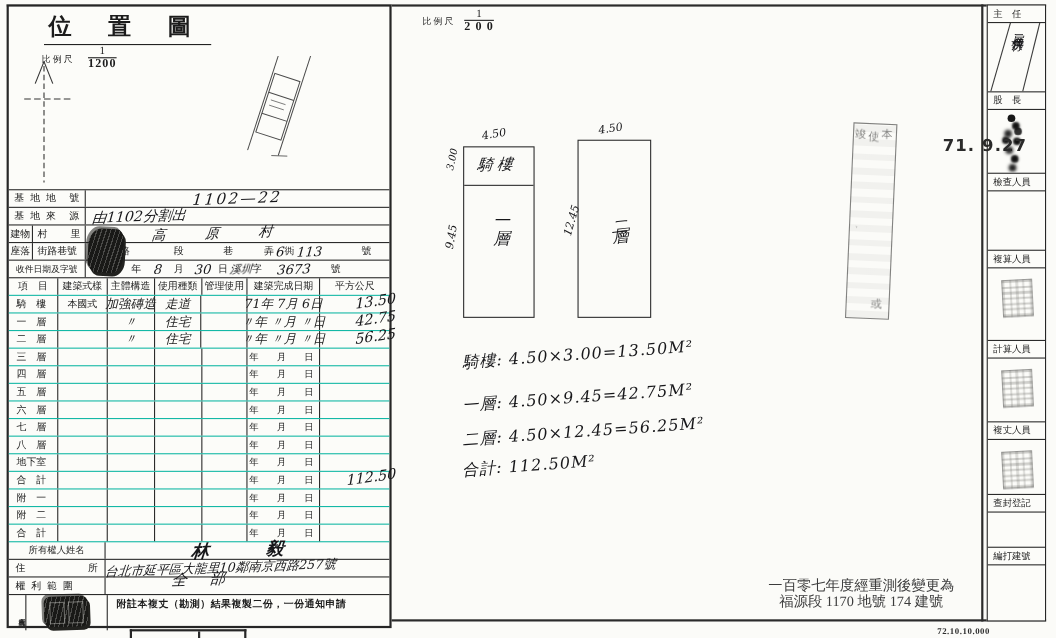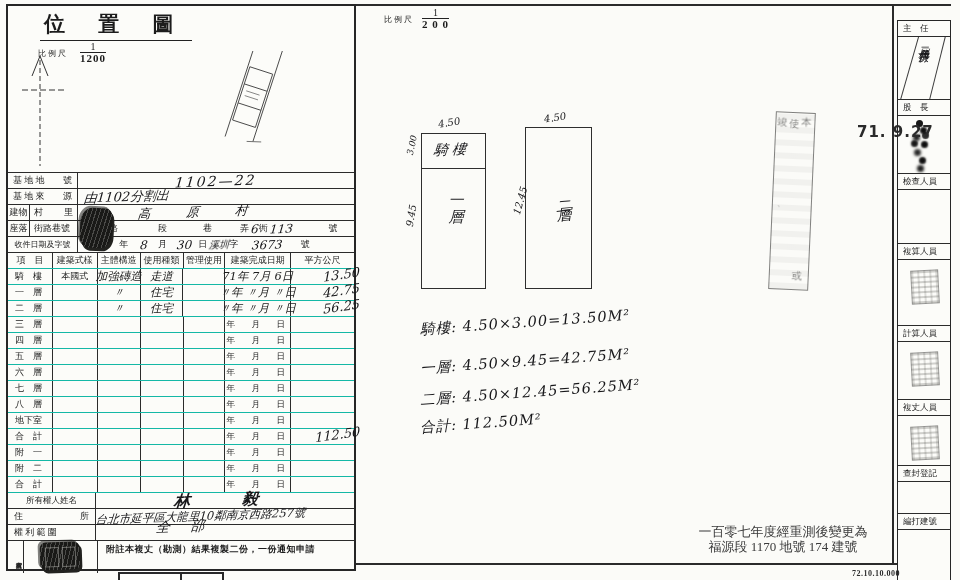--- a/index.html
+++ b/index.html
@@ -19,21 +19,21 @@
             letter-spacing:14px;border-bottom:1.5px solid #222;padding:0 4px 2px 4px;}
   .scaleLbl{font-size:8px;letter-spacing:2px;padding-left:20px;}
   .frac{display:inline-block;text-align:center;vertical-align:middle;line-height:10px;}
   .frac .num{display:block;border-bottom:1px solid #222;font-size:10px;padding:0 8px;}
   .frac .den{display:block;font-size:11px;font-weight:bold;letter-spacing:1px;}
   
   .row{display:flex;border-bottom:1px solid #2b2b2b;box-sizing:border-box;height:16px;
        align-items:center;overflow:visible;}
   .cell{box-sizing:border-box;height:100%;display:flex;align-items:center;overflow:visible;}
   .lab{border-right:1px solid #2b2b2b;font-size:9px;justify-content:space-between;
-       padding:0 5px;letter-spacing:0;}
+       padding:0 5px;letter-spacing:0;font-family:Liberation Mono, monospace;}
   .phead{font-size:9px;justify-content:center;}
   .w70{width:70px;} .w22{width:22px;justify-content:center;} .w48{width:48px;justify-content:space-between;padding:0 4px;}
   .val{flex:1;position:relative;}
   .fc0{width:45px;} .fc1{width:45px;} .fc2{width:43px;} .fc3{width:43px;}
   .fc4{width:42px;} .fc5{width:66px;} .fc6{width:63px;position:relative;}
   .fcell{border-right:1px solid #2b2b2b;box-sizing:border-box;height:100%;
          display:flex;align-items:center;justify-content:center;overflow:visible;font-size:9px;}
   .fcell:last-child{border-right:none;}
   .frow{display:flex;height:16px;border-bottom:1px solid #14b8a6;box-sizing:border-box;}
   .pitem{justify-content:space-between;padding:0 7px;}
@@ -64,21 +64,21 @@
         transform:rotate(-4deg);}
   #fadedStamp{position:absolute;left:772px;top:112px;width:40px;height:178px;
         border:1.5px solid rgba(80,80,78,.7);transform:rotate(2.5deg);box-sizing:border-box;
         background:repeating-linear-gradient(0deg,rgba(110,110,105,.07) 0 6px,transparent 6px 13px);}
   #fadedStamp span{position:absolute;font-size:10px;color:rgba(60,60,58,.65);filter:blur(.3px);}
   #dateStamp{position:absolute;left:857px;top:123px;font-family:"DejaVu Sans",sans-serif;
         font-weight:bold;font-size:15px;letter-spacing:1px;color:#2a2a2a;z-index:9;}
   #remeasure{position:absolute;left:688px;top:524px;width:190px;text-align:center;
         font-size:13px;line-height:15px;color:#3b3b3b;}
   
-  #approvalCol{position:absolute;left:897px;top:20px;width:54px;height:561px;
+  #approvalCol{position:absolute;left:897px;top:4px;width:54px;height:561px;
         border:1.5px solid #262626;box-sizing:border-box;display:flex;flex-direction:column;
         background:#fcfcf9;}
   .acell-h{height:16px;border-bottom:1px solid #2b2b2b;display:flex;align-items:center;
         justify-content:space-between;padding:0 5px;font-size:8.5px;box-sizing:border-box;flex:none;}
   .acell-b{border-bottom:1px solid #2b2b2b;position:relative;box-sizing:border-box;flex:none;overflow:hidden;}
   .acell-b:last-child{border-bottom:none;flex:1;}
   .annot{position:absolute;left:50%;top:2px;transform:translateX(-50%);writing-mode:vertical-rl;
         font-size:10.5px;letter-spacing:1px;z-index:2;}
   .slashline{position:absolute;width:1px;height:86px;background:#3c3c3c;top:-8px;}
   .smudge{position:absolute;left:18px;top:4px;width:7px;height:7px;border-radius:50%;

